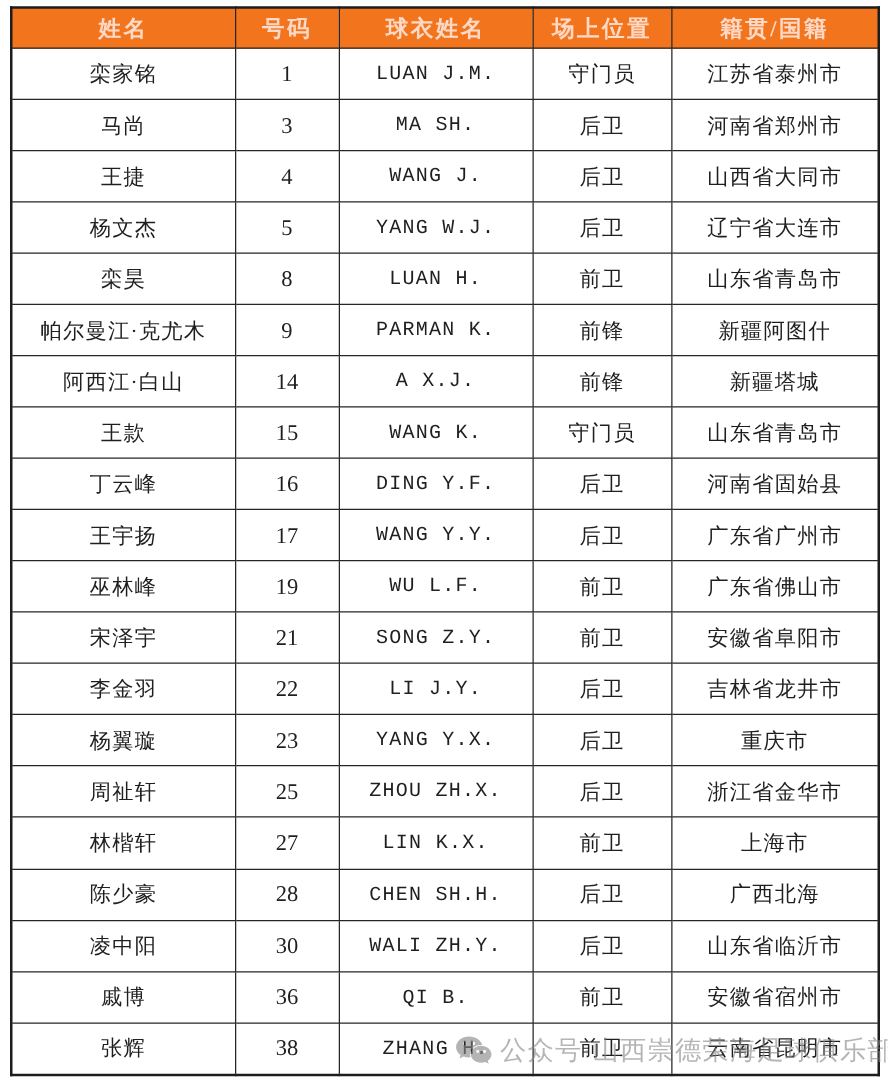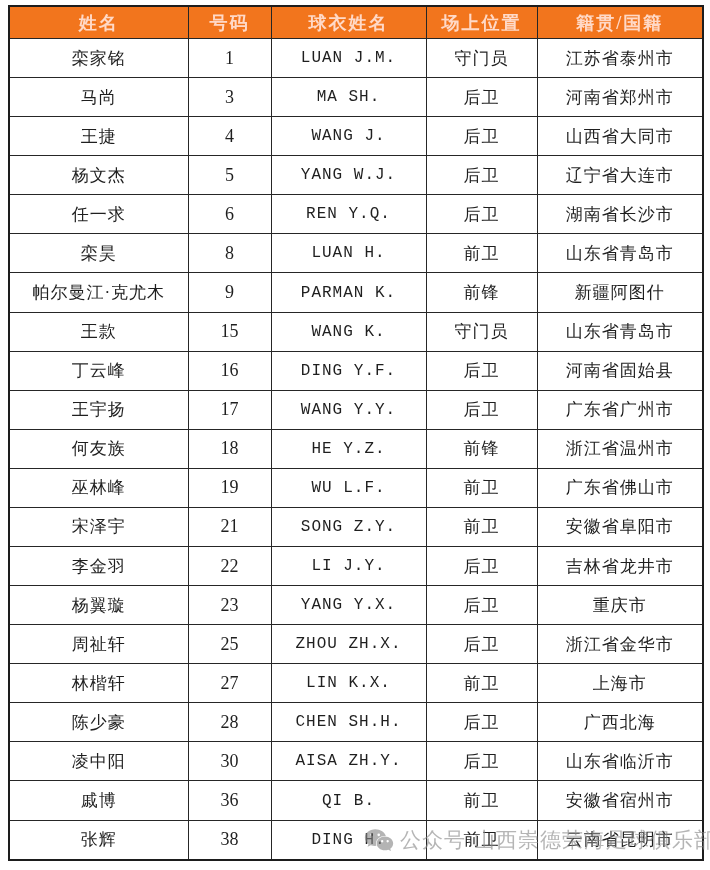--- a/index.html
+++ b/index.html
@@ -118,41 +118,41 @@
           <td>山西省大同市</td>
         </tr>
         <tr>
           <td>杨文杰</td>
           <td class="number">5</td>
           <td class="jersey">YANG W.J.</td>
           <td>后卫</td>
           <td>辽宁省大连市</td>
         </tr>
         <tr>
-          <td>任一求</td>
-          <td class="number">6</td>
-          <td class="jersey">REN Y.Q.</td>
-          <td>后卫</td>
-          <td>湖南省长沙市</td>
-        </tr>
-        <tr>
           <td>栾昊</td>
           <td class="number">8</td>
           <td class="jersey">LUAN H.</td>
           <td>前卫</td>
           <td>山东省青岛市</td>
         </tr>
         <tr>
           <td>帕尔曼江·克尤木</td>
           <td class="number">9</td>
           <td class="jersey">PARMAN K.</td>
           <td>前锋</td>
           <td>新疆阿图什</td>
         </tr>
         <tr>
+          <td>阿西江·白山</td>
+          <td class="number">14</td>
+          <td class="jersey">A X.J.</td>
+          <td>前锋</td>
+          <td>新疆塔城</td>
+        </tr>
+        <tr>
           <td>王款</td>
           <td class="number">15</td>
           <td class="jersey">WANG K.</td>
           <td>守门员</td>
           <td>山东省青岛市</td>
         </tr>
         <tr>
           <td>丁云峰</td>
           <td class="number">16</td>
           <td class="jersey">DING Y.F.</td>
@@ -160,27 +160,20 @@
           <td>河南省固始县</td>
         </tr>
         <tr>
           <td>王宇扬</td>
           <td class="number">17</td>
           <td class="jersey">WANG Y.Y.</td>
           <td>后卫</td>
           <td>广东省广州市</td>
         </tr>
         <tr>
-          <td>何友族</td>
-          <td class="number">18</td>
-          <td class="jersey">HE Y.Z.</td>
-          <td>前锋</td>
-          <td>浙江省温州市</td>
-        </tr>
-        <tr>
           <td>巫林峰</td>
           <td class="number">19</td>
           <td class="jersey">WU L.F.</td>
           <td>前卫</td>
           <td>广东省佛山市</td>
         </tr>
         <tr>
           <td>宋泽宇</td>
           <td class="number">21</td>
           <td class="jersey">SONG Z.Y.</td>
@@ -218,35 +211,35 @@
         <tr>
           <td>陈少豪</td>
           <td class="number">28</td>
           <td class="jersey">CHEN SH.H.</td>
           <td>后卫</td>
           <td>广西北海</td>
         </tr>
         <tr>
           <td>凌中阳</td>
           <td class="number">30</td>
-          <td class="jersey">AISA ZH.Y.</td>
+          <td class="jersey">WALI ZH.Y.</td>
           <td>后卫</td>
           <td>山东省临沂市</td>
         </tr>
         <tr>
           <td>戚博</td>
           <td class="number">36</td>
           <td class="jersey">QI B.</td>
           <td>前卫</td>
           <td>安徽省宿州市</td>
         </tr>
         <tr>
           <td>张辉</td>
           <td class="number">38</td>
-          <td class="jersey">DING H.</td>
+          <td class="jersey">ZHANG H.</td>
           <td>前卫</td>
           <td>云南省昆明市</td>
         </tr>
       </tbody>
   </table>
 
   <div class="watermark">
     <span class="wm-icon">
       <svg viewBox="0 0 36 30" width="30" height="26" xmlns="http://www.w3.org/2000/svg">
         <g fill="#878787">

